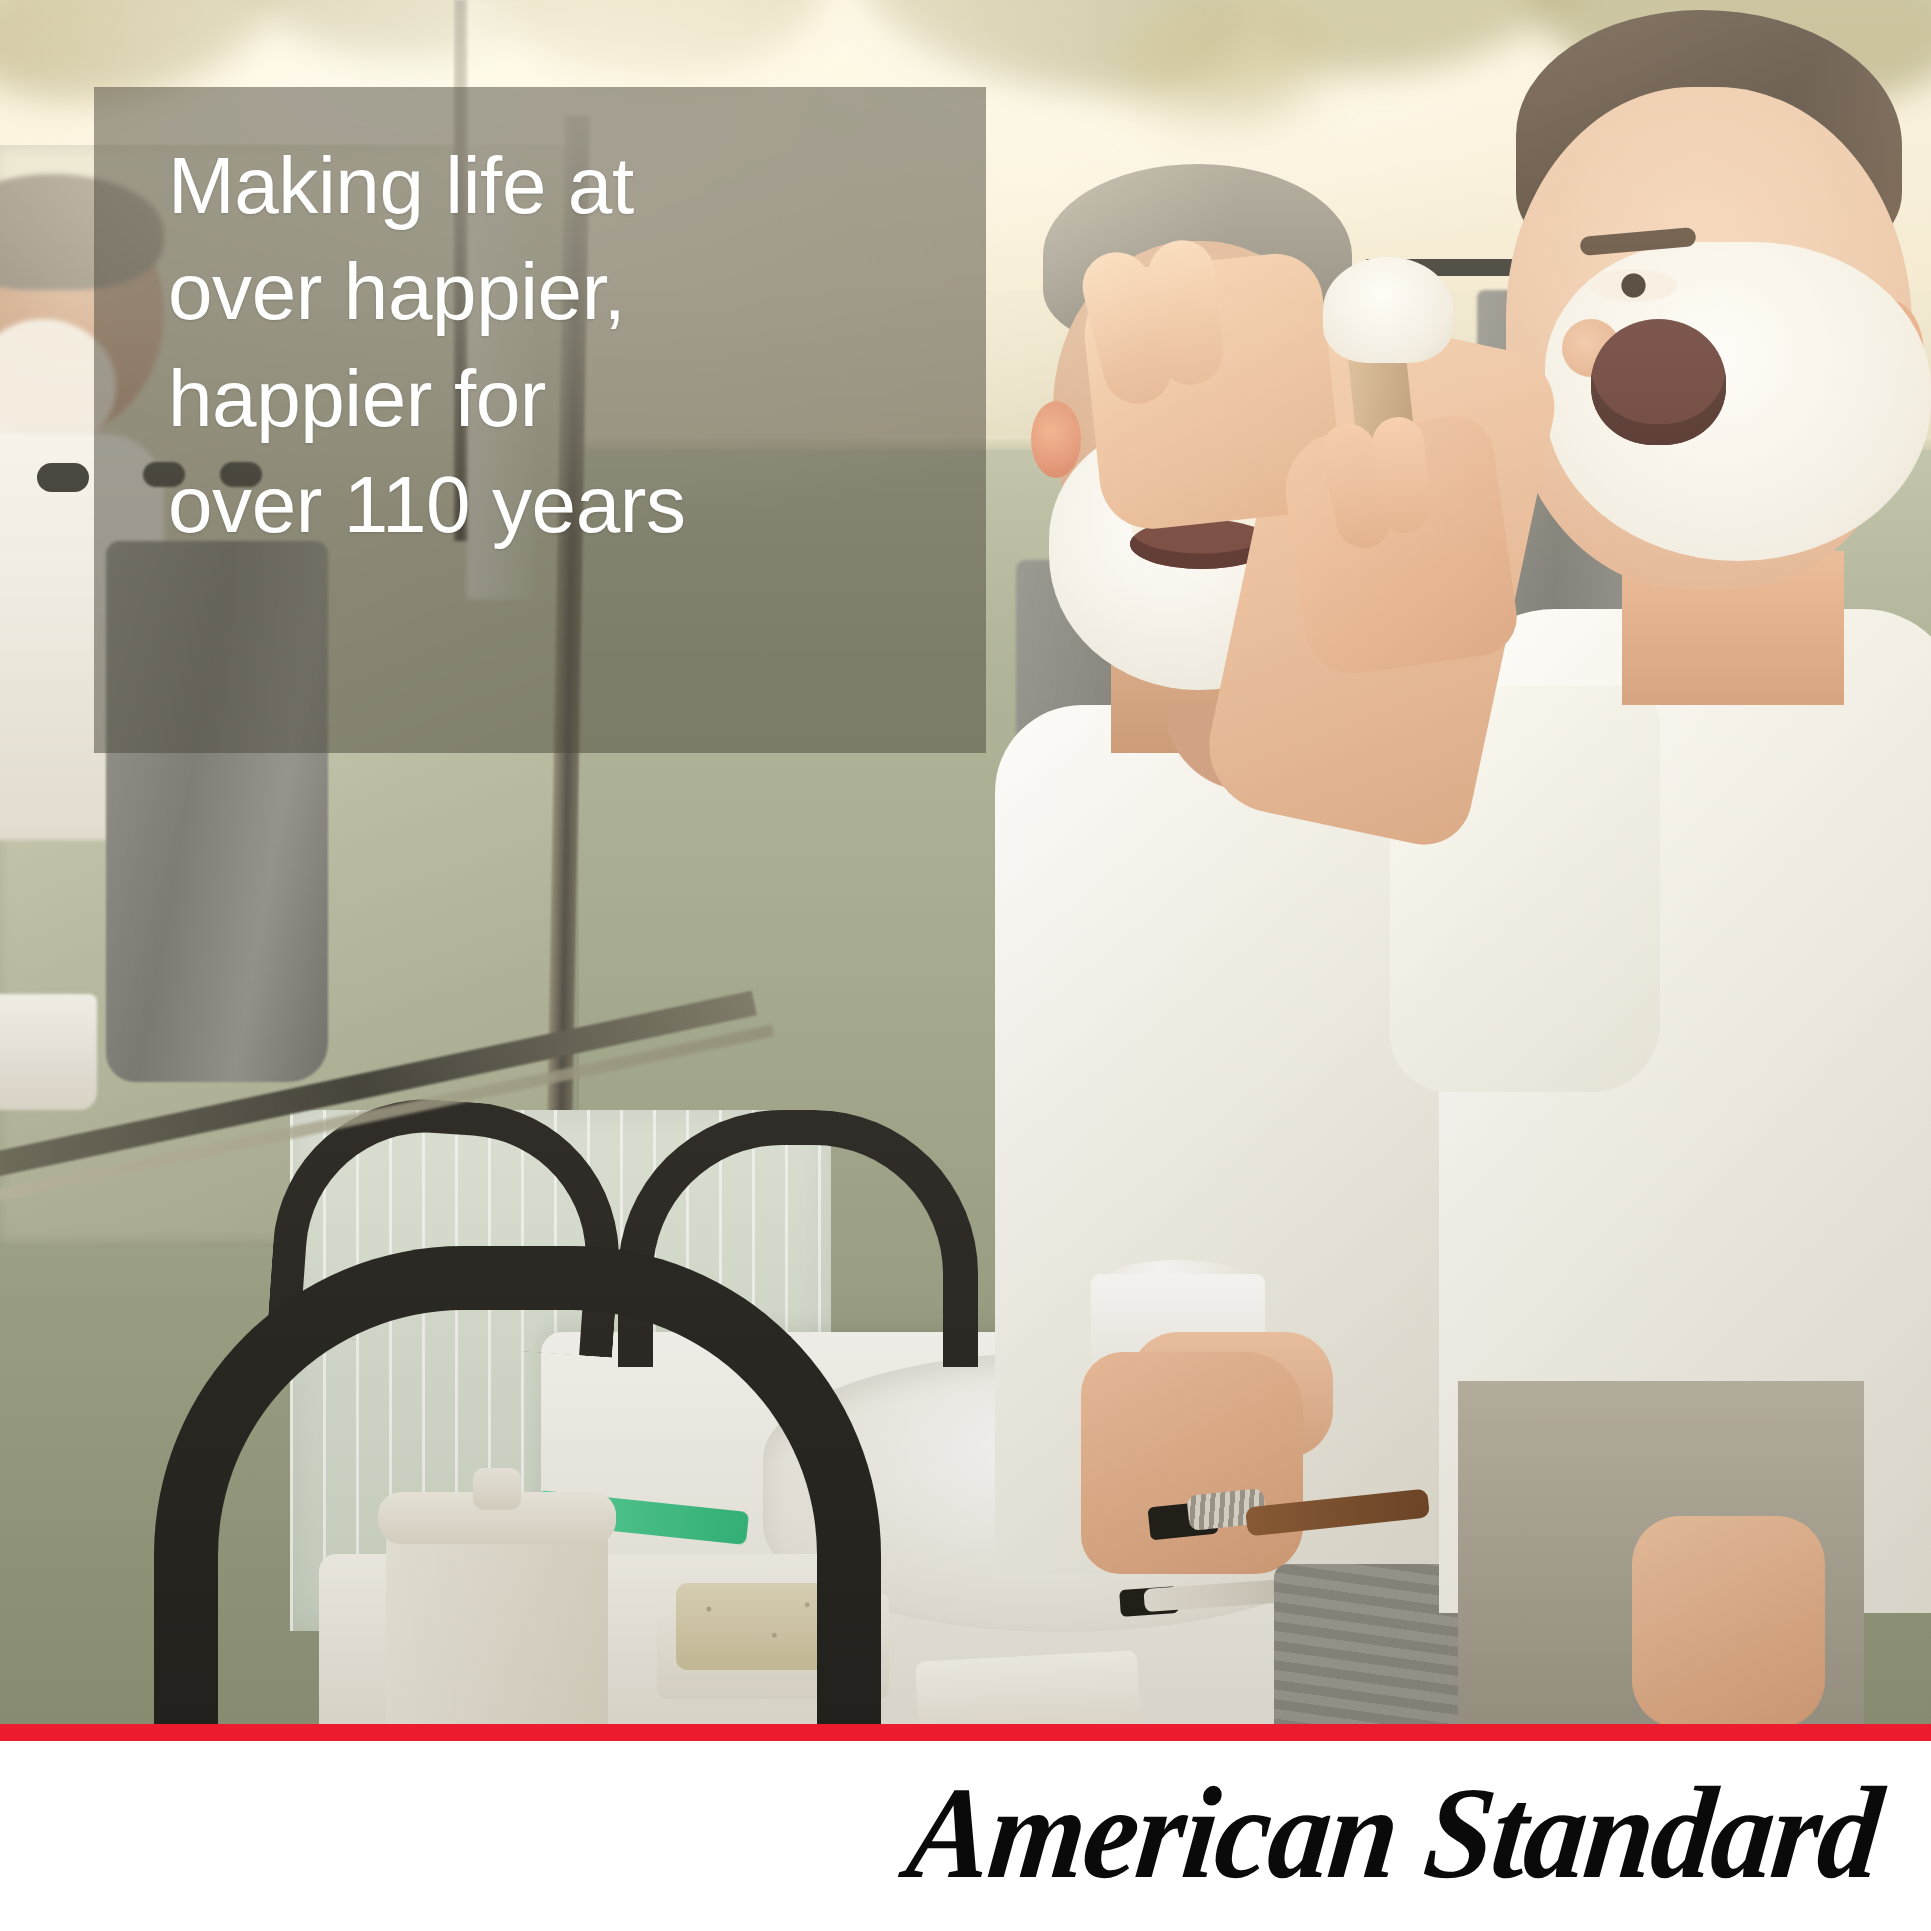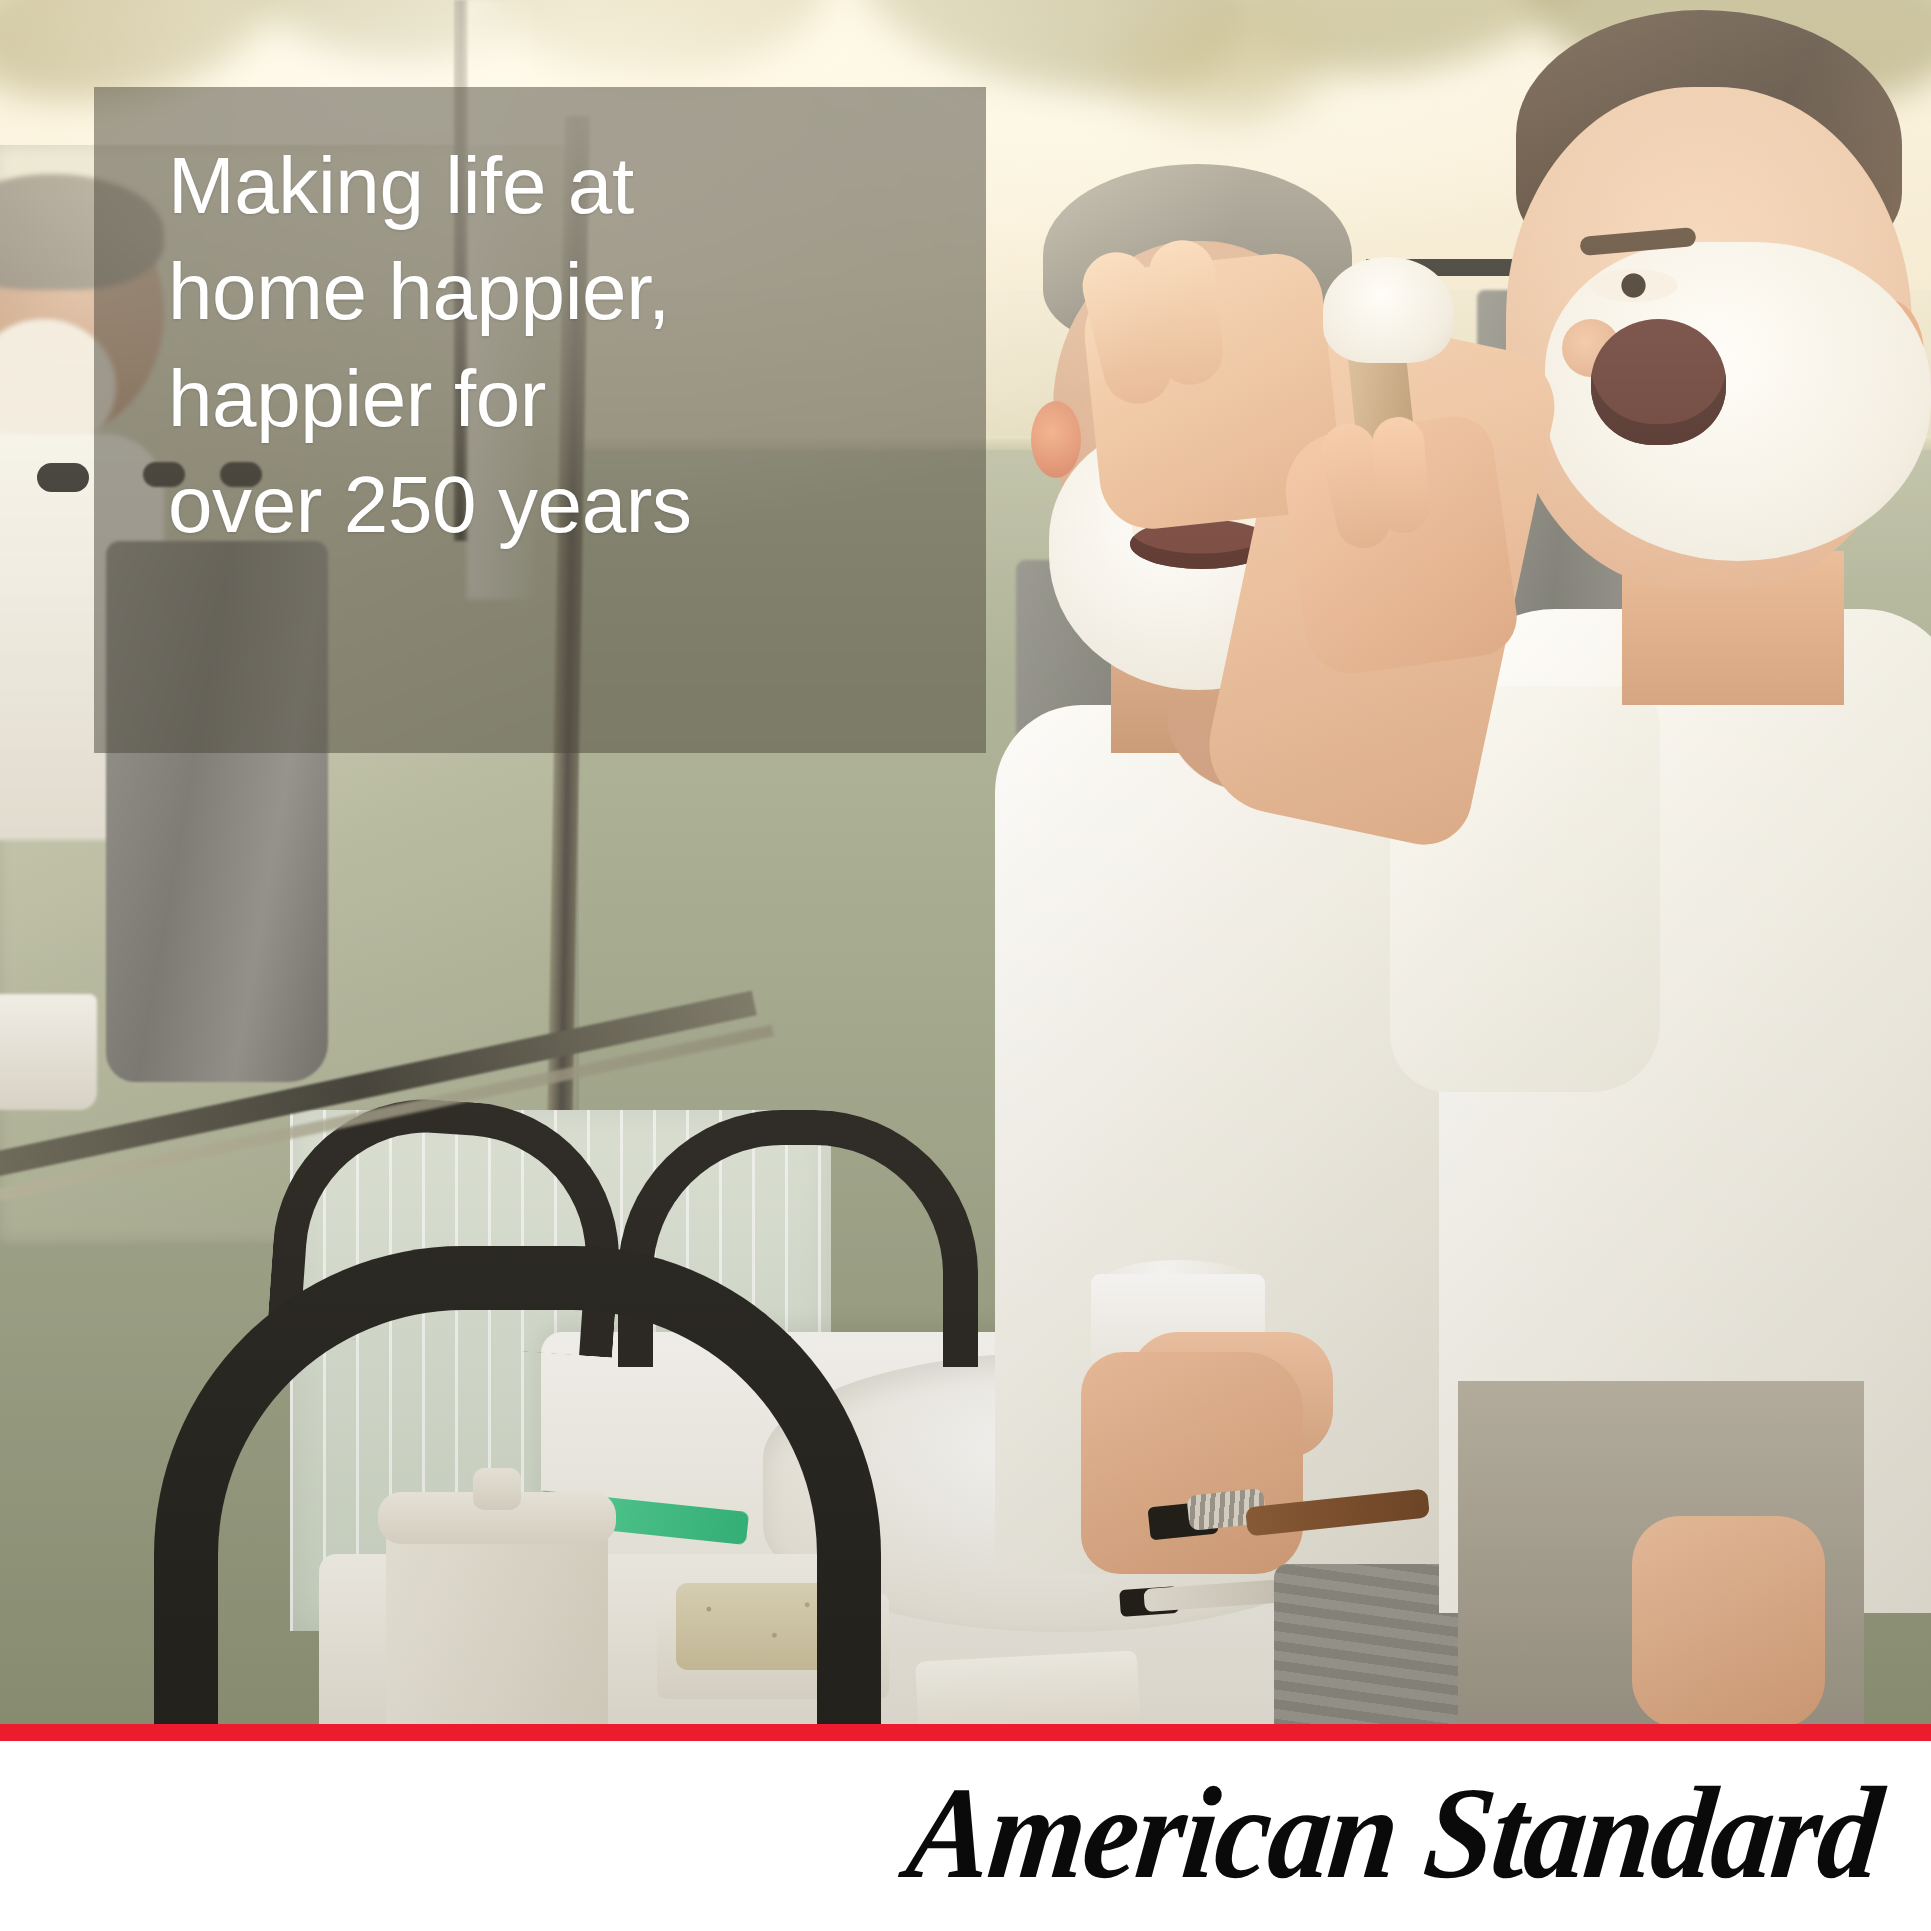--- a/index.html
+++ b/index.html
@@ -385,23 +385,23 @@
       <div class="brush-bristles"></div>
       <div class="man-finger1"></div>
       <div class="man-finger2"></div>
     </div>
 
     <div class="haze"></div>
 
     <div class="overlay">
       <div class="overlay-text">
         <div>Making life at</div>
-        <div>home happier,</div>
+        <div>over happier,</div>
         <div>happier for</div>
-        <div>over 250 years</div>
+        <div>over 110 years</div>
       </div>
     </div>
   </div>
 
   <div class="red-rule"></div>
 
   <div class="footer">
     <div class="logo">American Standard</div>
   </div>
 

